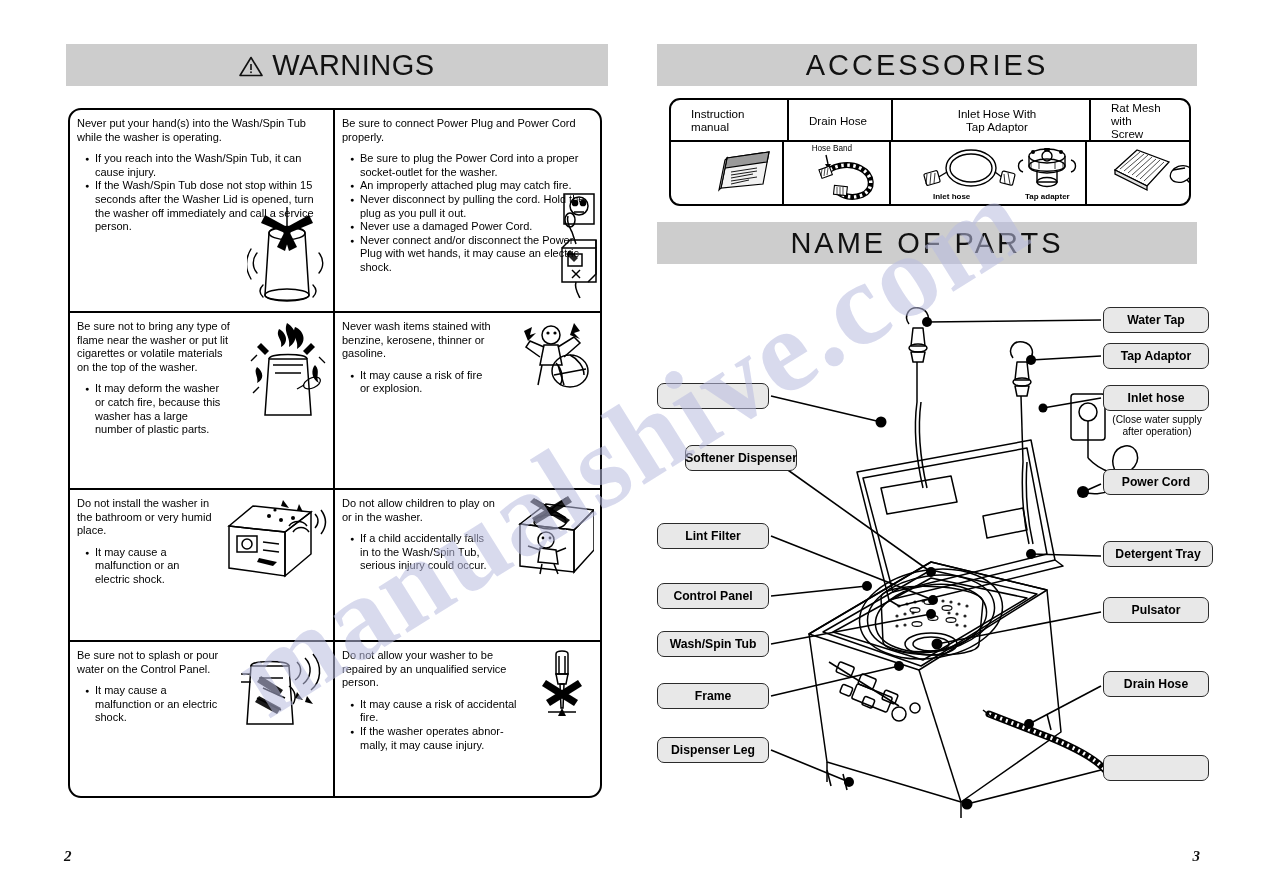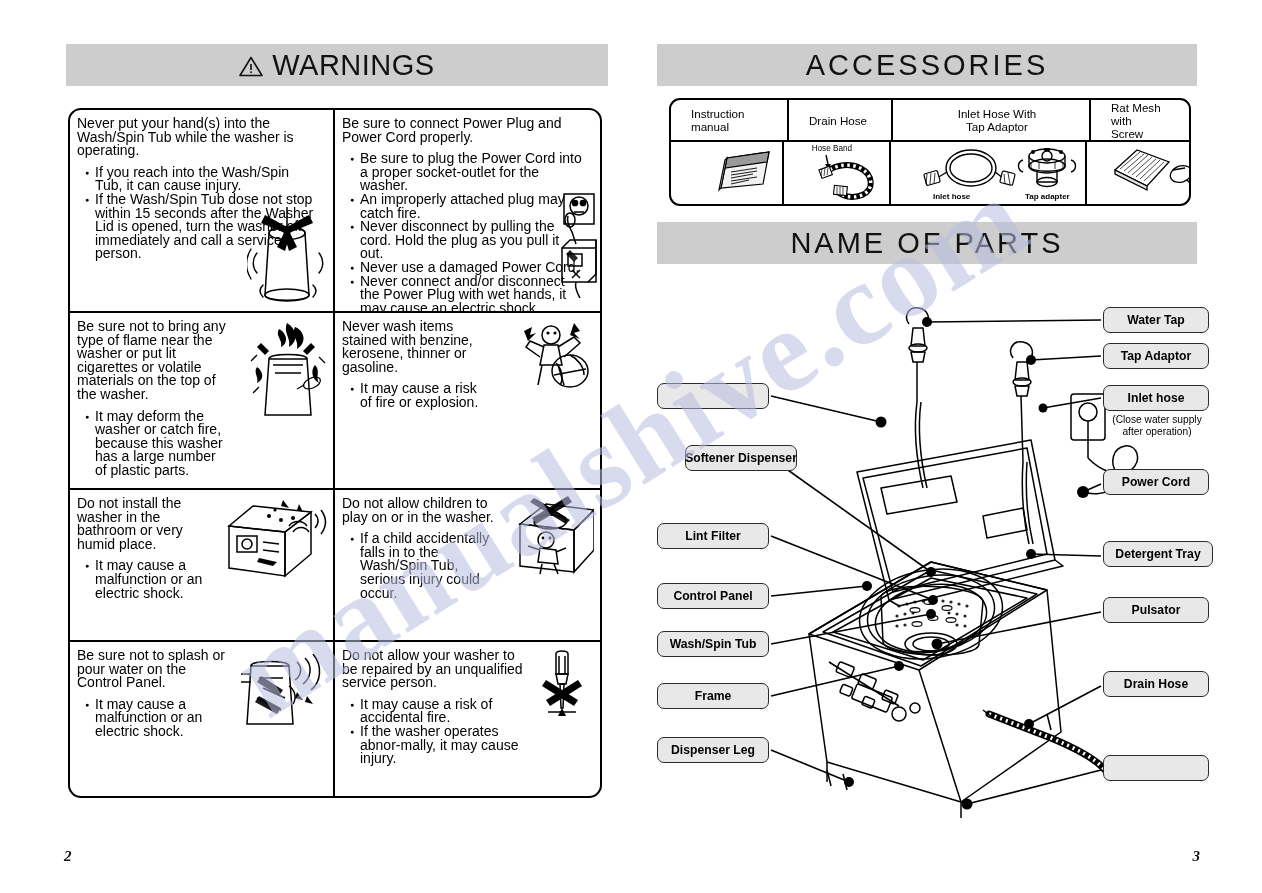--- a/index.html
+++ b/index.html
@@ -107,21 +107,21 @@
     padding: 7px 6px 4px 7px;
     border-right: 2px solid #000;
     border-bottom: 2px solid #000;
     overflow: hidden;
   }
   .warn-grid > .warn-cell:nth-child(2n)    { border-right: none; }
   .warn-grid > .warn-cell:nth-child(7),
   .warn-grid > .warn-cell:nth-child(8)     { border-bottom: none; }
 
   .warn-text {
-    font-size: 14px;
+    font-size: 11px;
     line-height: 13.6px;
     position: relative;
     z-index: 2;
   }
   .warn-head { margin: 0 0 0 0; }
   .warn-list {
     list-style: none;
     margin: 8px;
     padding: 0;
   }

